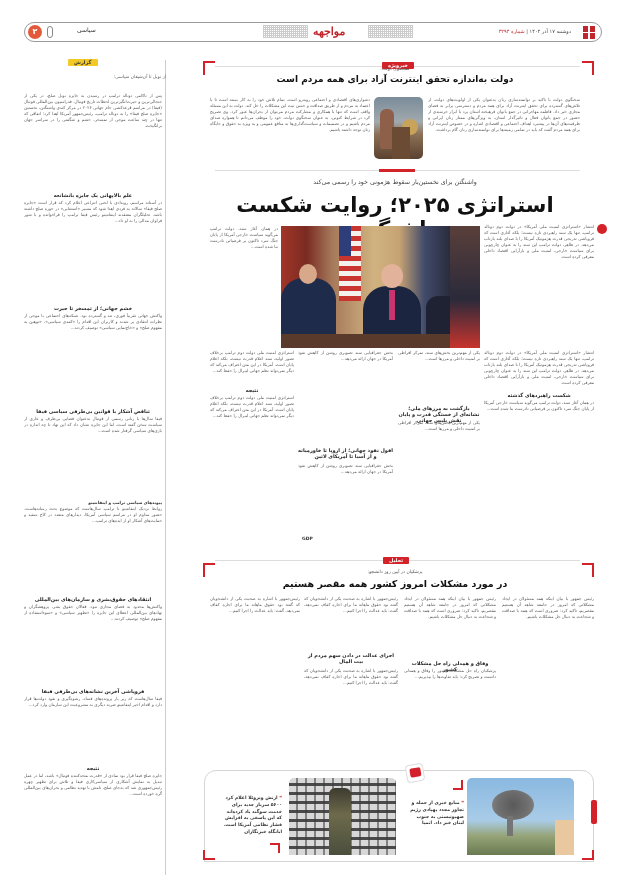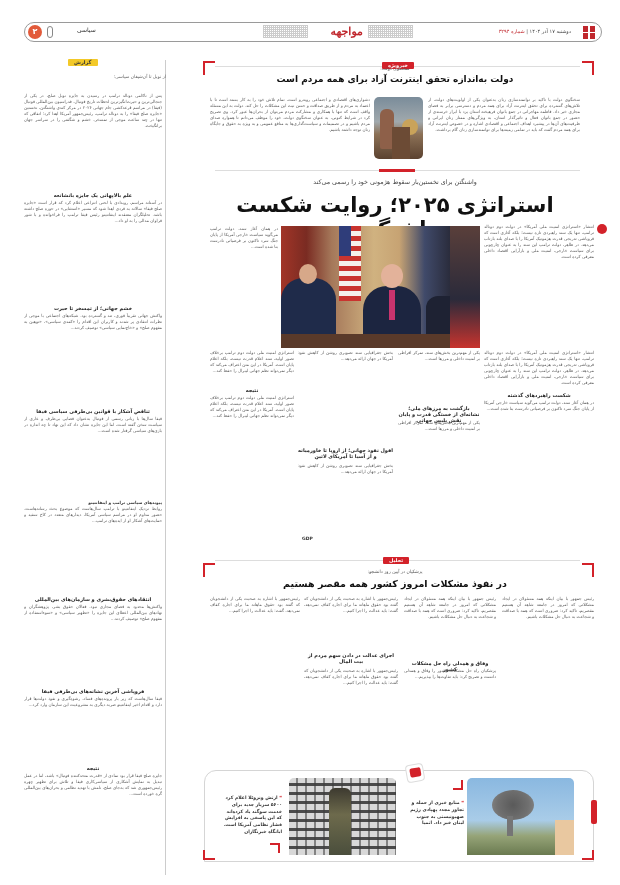--- a/index.html
+++ b/index.html
@@ -8,21 +8,21 @@
   .page{position:absolute;left:0;top:0;width:620px;height:885px;}
 
   
   .header{position:absolute;left:24px;top:22px;width:578px;height:20px;border:1.5px solid #9a9a9a;border-radius:11px;background:#fff;}
   .hdr-logo-l{position:absolute;right:6px;top:3px;width:14px;height:13px;}
   .hdr-logo-l span{position:absolute;width:5px;height:6px;background:#c0272d;}
   .hdr-date{position:absolute;right:30px;top:5px;font-size:5px;color:#444;white-space:nowrap;}
   .hdr-date .issue{color:#c0272d;}
   .masthead{position:absolute;left:238px;top:0;width:150px;height:17px;}
   .mast-grid{position:absolute;top:2px;width:45px;height:13px;background-image:repeating-linear-gradient(0deg,#ccc 0 1px,transparent 1px 2px),repeating-linear-gradient(90deg,#ccc 0 1px,transparent 1px 2px);}
-  .mast-title{position:absolute;left:50px;top:0;width:50px;height:17px;font-family:"DejaVu Serif",serif;font-weight:bold;font-size:11px;color:#c0272d;text-align:right;line-height:17px;}
+  .mast-title{position:absolute;left:50px;top:0;width:50px;height:17px;font-family:"DejaVu Serif",serif;font-weight:bold;font-size:11px;color:#c0272d;text-align:left;line-height:17px;}
   .section-name{position:absolute;left:52px;top:3px;font-size:6px;color:#333;}
   .page-num{position:absolute;left:3px;top:2px;width:14px;height:14px;border-radius:50%;background:#e25a3a;color:#fff;font-size:8px;font-weight:bold;text-align:center;line-height:14px;}
   .hdr-icon{position:absolute;left:22px;top:3px;width:6px;height:12px;border:1px solid #888;border-radius:3px;}
 
   
   .tag{position:absolute;height:7px;padding:0 6px;font-size:5px;line-height:7px;font-weight:bold;color:#fff;border-radius:1px;}
   .tag-red{background:#d3222a;}
   .tag-yellow{background:#f3c928;color:#333;}
   .col{position:absolute;font-size:4.2px;line-height:6.1px;color:#555;text-align:justify;overflow:hidden;}
   .subhead{position:absolute;font-size:5px;font-weight:bold;color:#222;text-align:center;}
@@ -229,21 +229,21 @@
   <div class="subhead" style="left:210px;top:387px;width:84px;">نتیجه</div>
   <div class="col" style="left:210px;top:395px;width:84px;height:148px;">
       <span class="txt">استراتژی امنیت ملی دولت دوم ترامپ برخلاف تصور اولیه، سند اعلام قدرت نیست، بلکه اعلام پایان است. آمریکا در این متن اعتراف می‌کند که دیگر نمی‌تواند نظم جهانی لیبرال را حفظ کند...</span>
     </div>
 
   <div class="hline" style="left:215px;top:560px;width:365px;"></div>
   <div class="tag tag-red" style="left:383px;top:557px;">تحلیل</div>
   <div class="corner" style="left:203px;top:563px;border-width:2px 0 0 2px;"></div>
   <div class="corner" style="left:582px;top:563px;border-width:2px 2px 0 0;"></div>
   <div class="int-kicker">پزشکیان در آیین روز دانشجو:</div>
-  <div class="int-title">در نفوذ مشکلات امروز کشور همه مقصر هستیم</div>
+  <div class="int-title">در مورد مشکلات امروز کشور همه مقصر هستیم</div>
 
   <div class="col" style="left:502px;top:596px;width:92px;height:160px;">
       <span class="txt">رئیس جمهور با بیان اینکه همه مسئولان در ایجاد مشکلاتی که امروز در جامعه شاهد آن هستیم مقصریم، تاکید کرد: ضروری است که همه با صداقت و شجاعت به دنبال حل مشکلات باشیم.</span>
     </div>
   <div class="col" style="left:404px;top:596px;width:92px;height:58px;">
       <span class="txt">رئیس جمهور با بیان اینکه همه مسئولان در ایجاد مشکلاتی که امروز در جامعه شاهد آن هستیم مقصریم، تاکید کرد: ضروری است که همه با صداقت و شجاعت به دنبال حل مشکلات باشیم.</span>
     </div>
   <div class="subhead" style="left:404px;top:660px;width:92px;">وفاق و همدلی راه حل مشکلات کشور</div>
   <div class="col" style="left:404px;top:668px;width:92px;height:88px;">
       <span class="txt">پزشکیان راه حل مشکلات کشور را وفاق و همدلی دانست و تصریح کرد: باید تفاوت‌ها را بپذیریم...</span>

